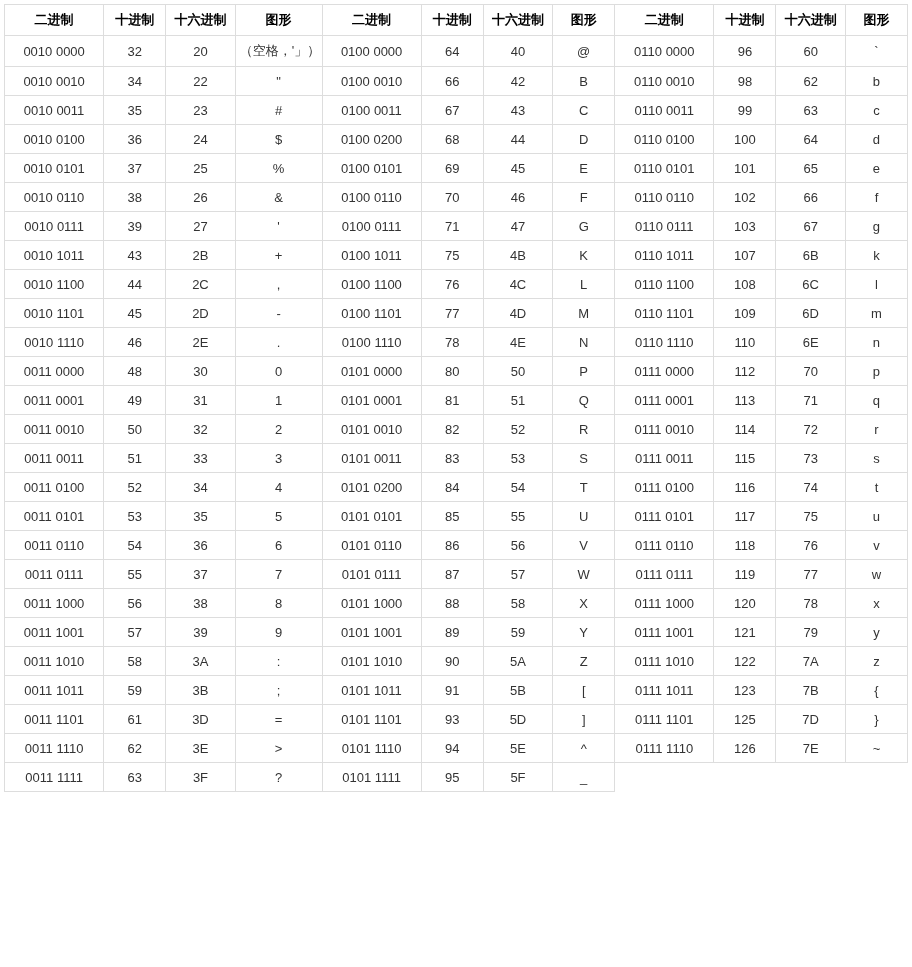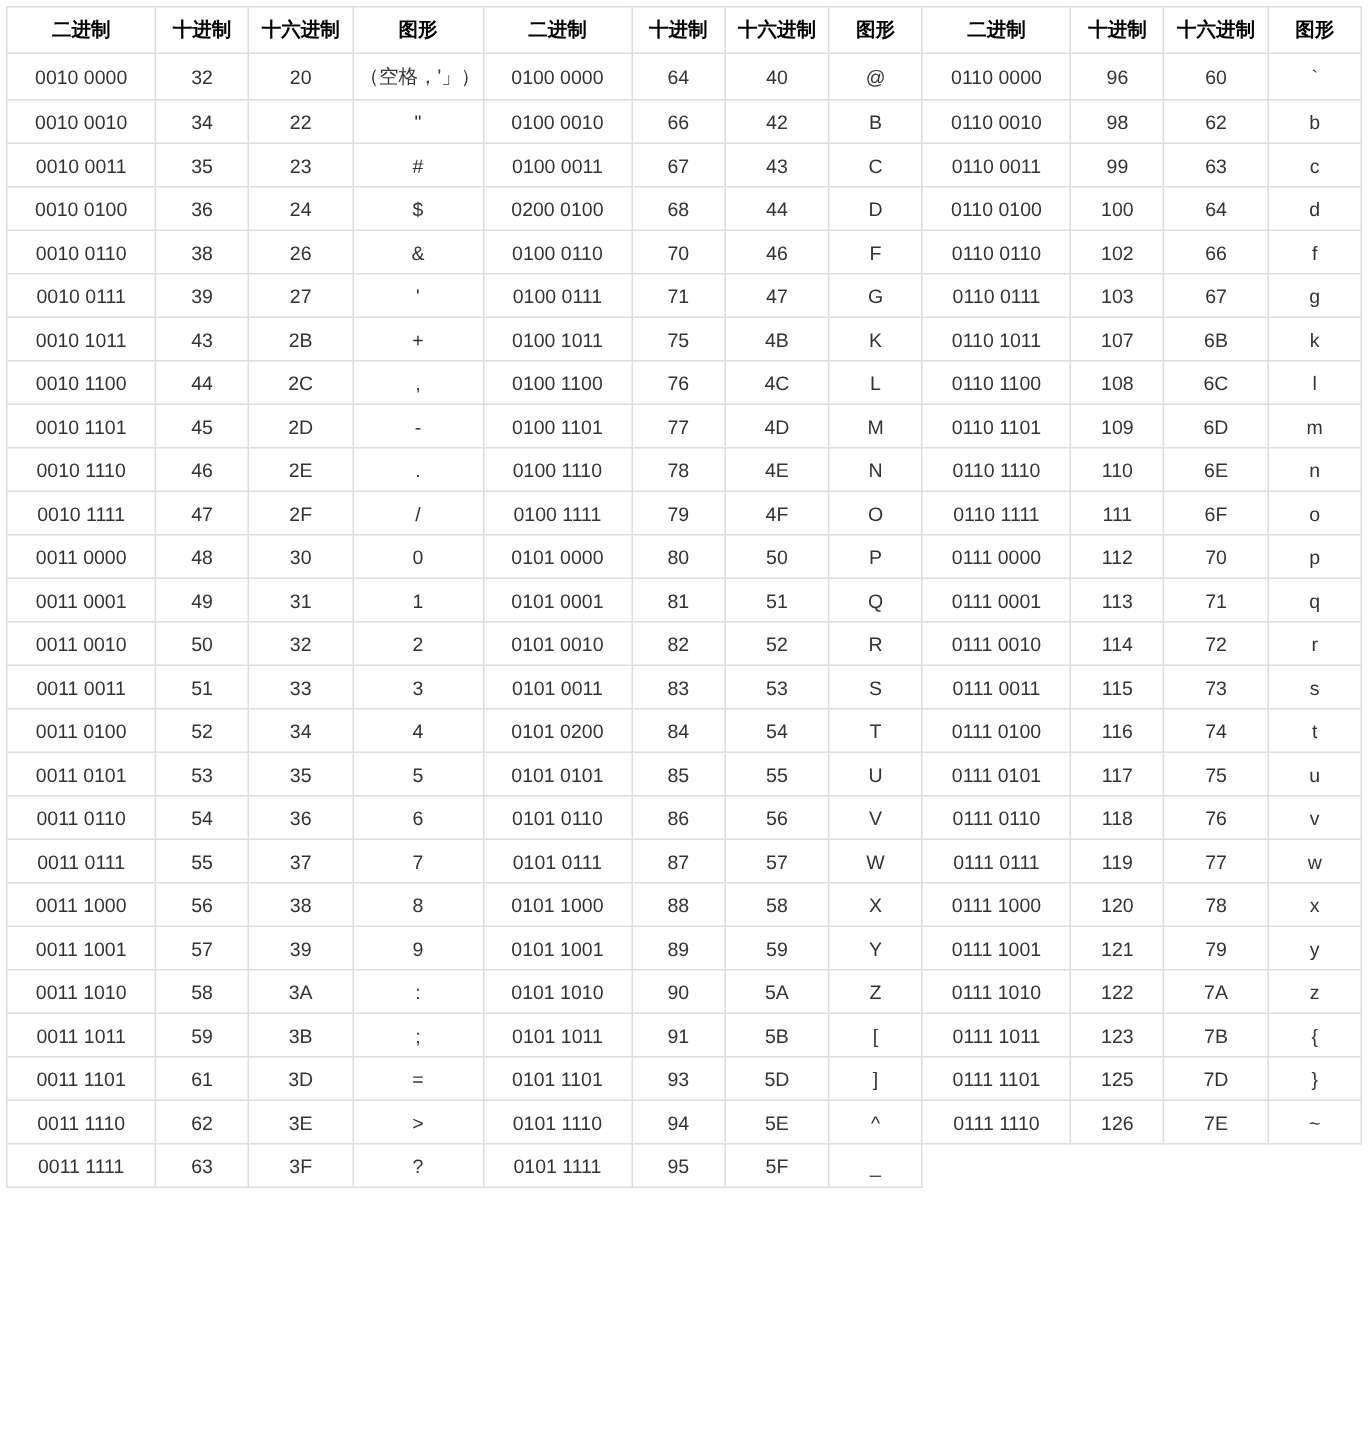--- a/index.html
+++ b/index.html
@@ -127,28 +127,42 @@
         <td>0110 0011</td>
         <td>99</td>
         <td>63</td>
         <td>c</td>
       </tr>
       <tr>
         <td>0010 0100</td>
         <td>36</td>
         <td>24</td>
         <td>$</td>
-        <td>0200 0100</td>
+        <td>0100 0200</td>
         <td>68</td>
         <td>44</td>
         <td>D</td>
         <td>0110 0100</td>
         <td>100</td>
         <td>64</td>
         <td>d</td>
+      </tr>
+      <tr>
+        <td>0010 0101</td>
+        <td>37</td>
+        <td>25</td>
+        <td>%</td>
+        <td>0100 0101</td>
+        <td>69</td>
+        <td>45</td>
+        <td>E</td>
+        <td>0110 0101</td>
+        <td>101</td>
+        <td>65</td>
+        <td>e</td>
       </tr>
       <tr>
         <td>0010 0110</td>
         <td>38</td>
         <td>26</td>
         <td>&amp;</td>
         <td>0100 0110</td>
         <td>70</td>
         <td>46</td>
         <td>F</td>
@@ -221,34 +235,20 @@
         <td>0100 1110</td>
         <td>78</td>
         <td>4E</td>
         <td>N</td>
         <td>0110 1110</td>
         <td>110</td>
         <td>6E</td>
         <td>n</td>
       </tr>
       <tr>
-        <td>0010 1111</td>
-        <td>47</td>
-        <td>2F</td>
-        <td>/</td>
-        <td>0100 1111</td>
-        <td>79</td>
-        <td>4F</td>
-        <td>O</td>
-        <td>0110 1111</td>
-        <td>111</td>
-        <td>6F</td>
-        <td>o</td>
-      </tr>
-      <tr>
         <td>0011 0000</td>
         <td>48</td>
         <td>30</td>
         <td>0</td>
         <td>0101 0000</td>
         <td>80</td>
         <td>50</td>
         <td>P</td>
         <td>0111 0000</td>
         <td>112</td>

